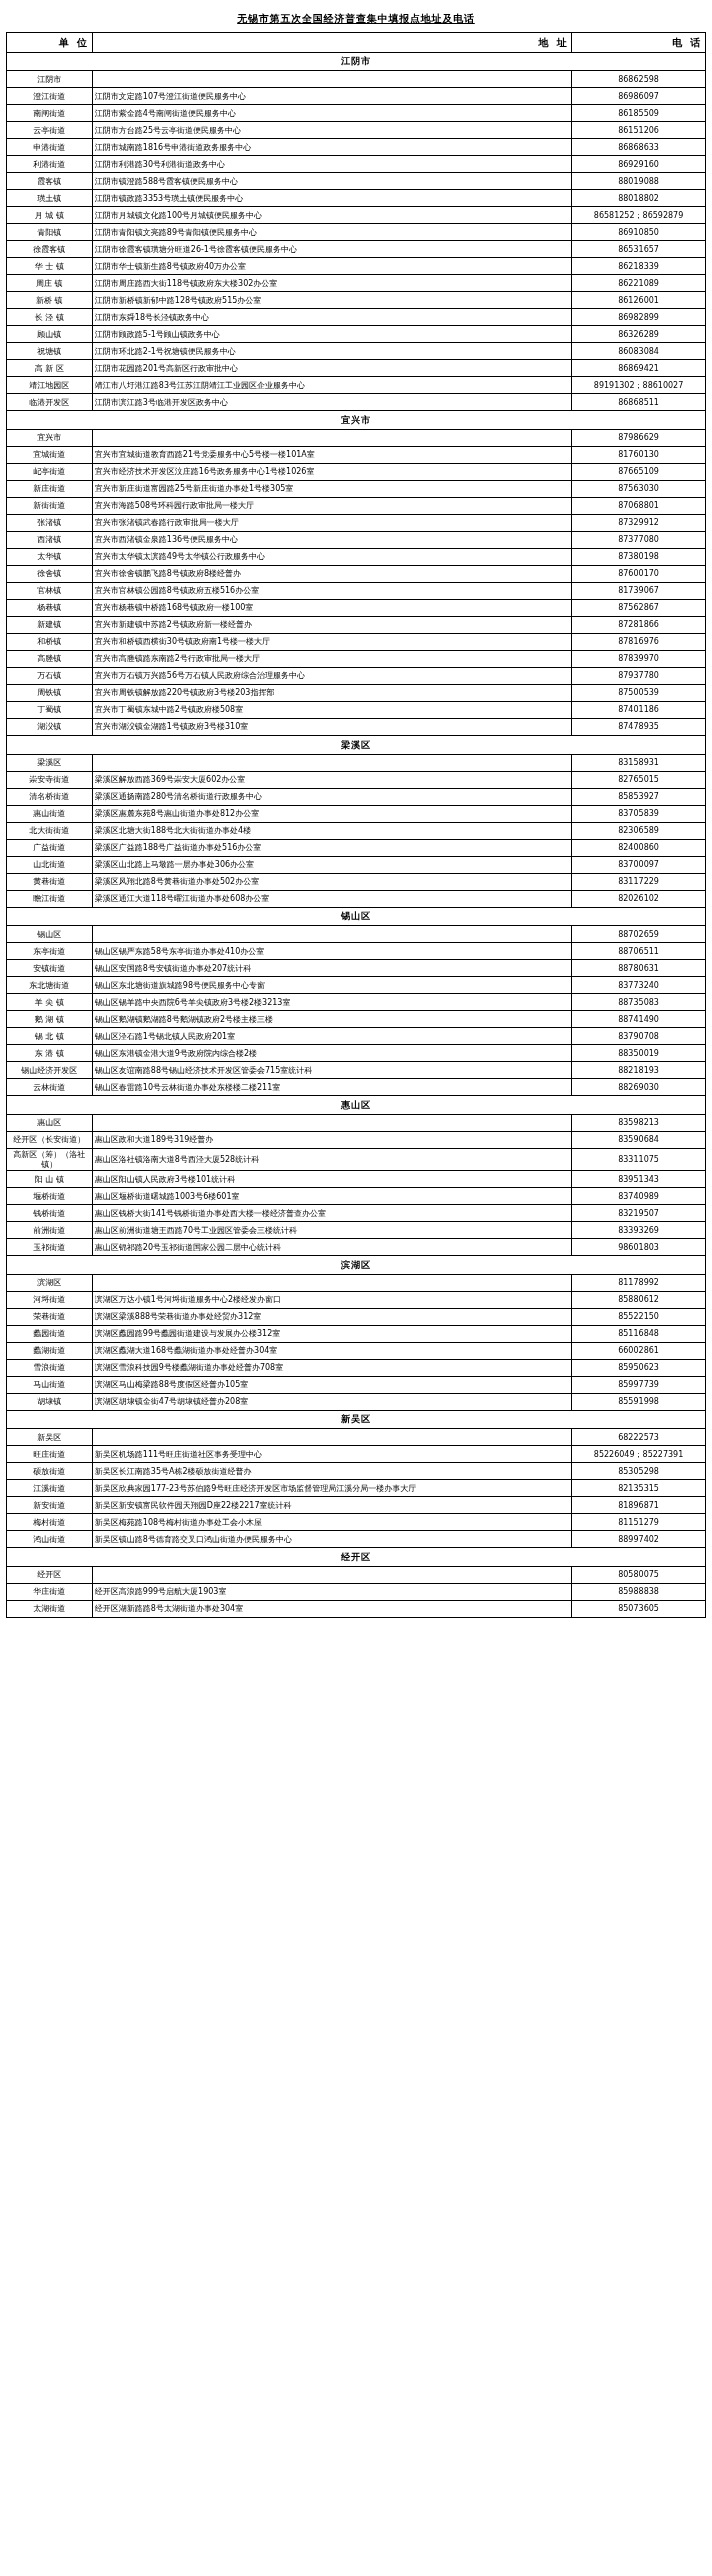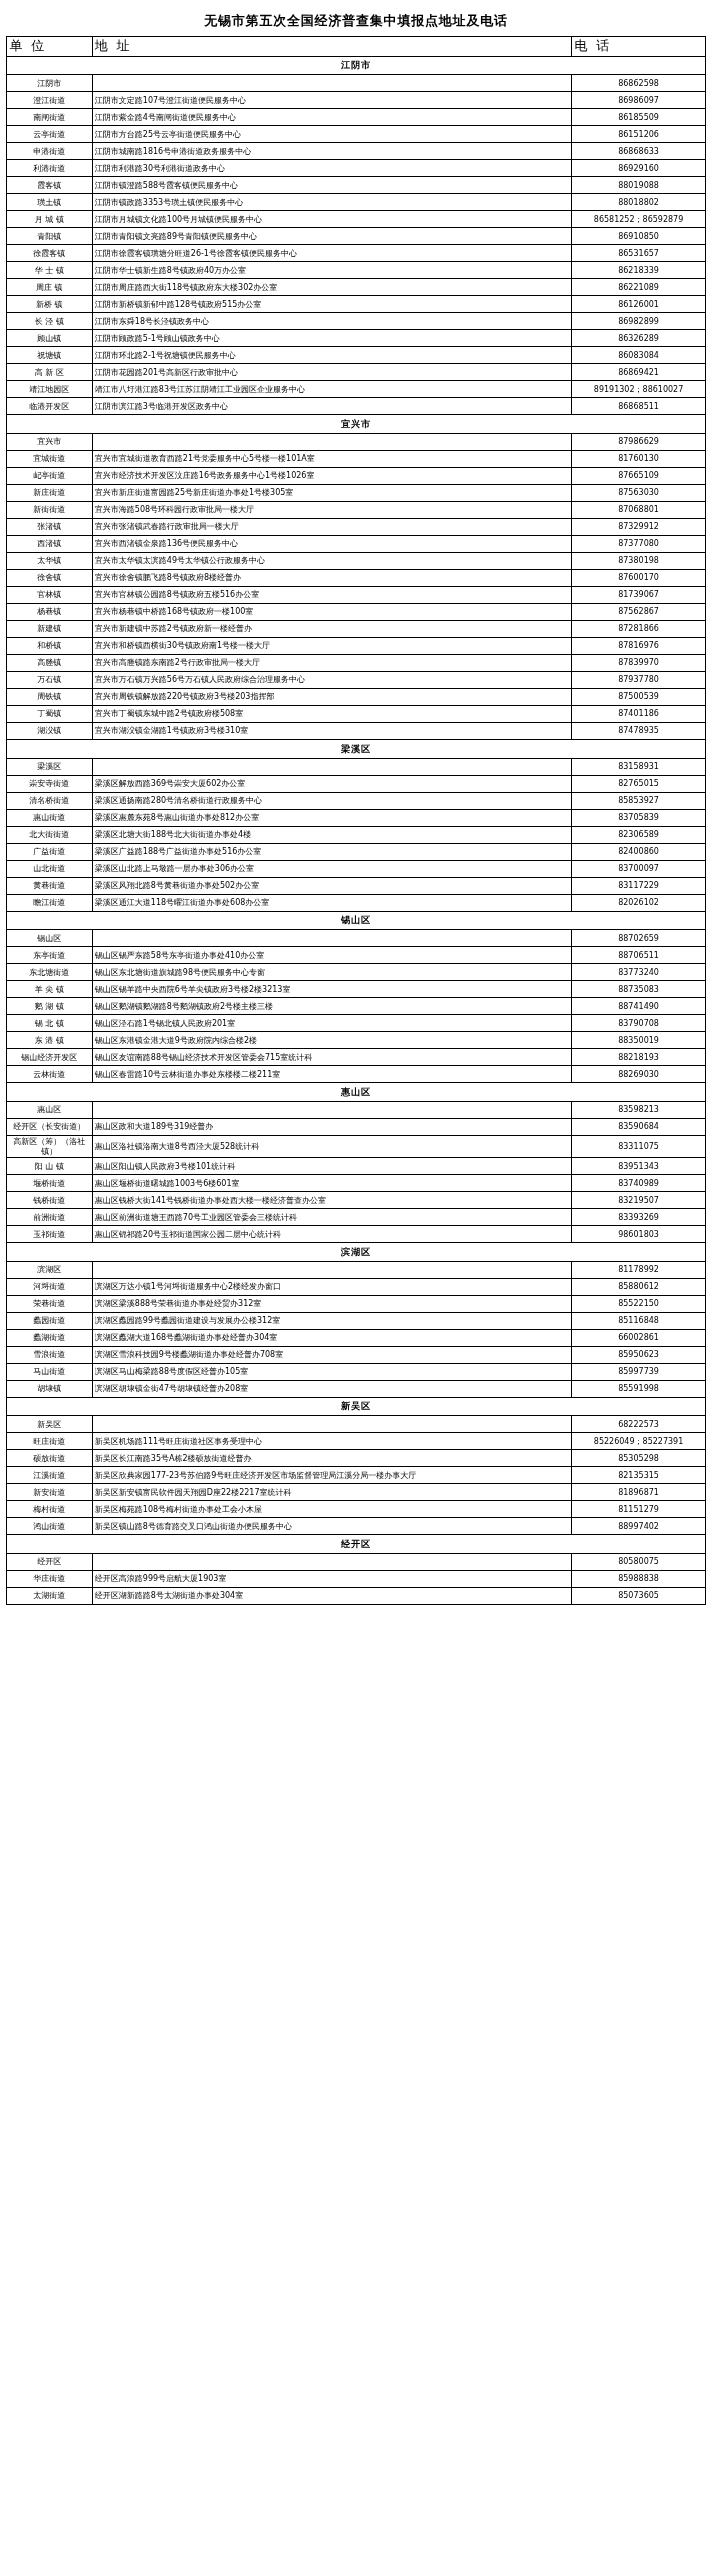--- a/index.html
+++ b/index.html
@@ -4,46 +4,47 @@
 <style>
   html,body{margin:0;padding:0;background:#ffffff;}
   body{
     font-family:"Liberation Sans","DejaVu Sans",sans-serif;
     width:712px;
     color:#000;
   }
   .page{width:712px;box-sizing:border-box;padding:7.7px 6.2px 15.4px 6.2px;}
   .doc-title{
     text-align:center;
-    font-size:13px;
+    font-size:10px;
     font-weight:bold;
     letter-spacing:0.8px;
     margin:4.6px 0 6.2px 0;
     font-family:"DejaVu Sans","Liberation Sans",sans-serif;
+    text-decoration:underline;
   }
   table{
     border-collapse:collapse;
     width:100%;
     table-layout:fixed;
   }
   col.c1{width:85px;}
   col.c2{width:478px;}
   col.c3{width:133px;}
   th,td{
     border:0.8px solid #000;
     font-size:8px;
     line-height:1.15;
     padding:1.5px 2.3px;
     vertical-align:middle;
     font-family:"DejaVu Sans","Liberation Sans",sans-serif;
   }
   thead th{
-    text-align:left;
-    font-size:13px;
-    font-weight:normal;
+    text-align:right;
+    font-size:10px;
+    font-weight:bold;
     letter-spacing:2.3px;
     height:15.4px;
   }
   td.unit{text-align:center;}
   td.addr{text-align:left;}
   td.tel{text-align:center;}
   tr.section td{
     text-align:center;
     font-weight:bold;
     font-size:9.2px;
@@ -322,20 +323,25 @@
           <td class="unit">锡山区</td>
           <td class="addr"></td>
           <td class="tel">88702659</td>
         </tr>
         <tr class="row">
           <td class="unit">东亭街道</td>
           <td class="addr">锡山区锡严东路58号东亭街道办事处410办公室</td>
           <td class="tel">88706511</td>
         </tr>
         <tr class="row">
+          <td class="unit">安镇街道</td>
+          <td class="addr">锡山区安国路8号安镇街道办事处207统计科</td>
+          <td class="tel">88780631</td>
+        </tr>
+        <tr class="row">
           <td class="unit">东北塘街道</td>
           <td class="addr">锡山区东北塘街道旗城路98号便民服务中心专窗</td>
           <td class="tel">83773240</td>
         </tr>
         <tr class="row">
           <td class="unit">羊 尖 镇</td>
           <td class="addr">锡山区锡羊路中央西院6号羊尖镇政府3号楼2楼3213室</td>
           <td class="tel">88735083</td>
         </tr>
         <tr class="row">

